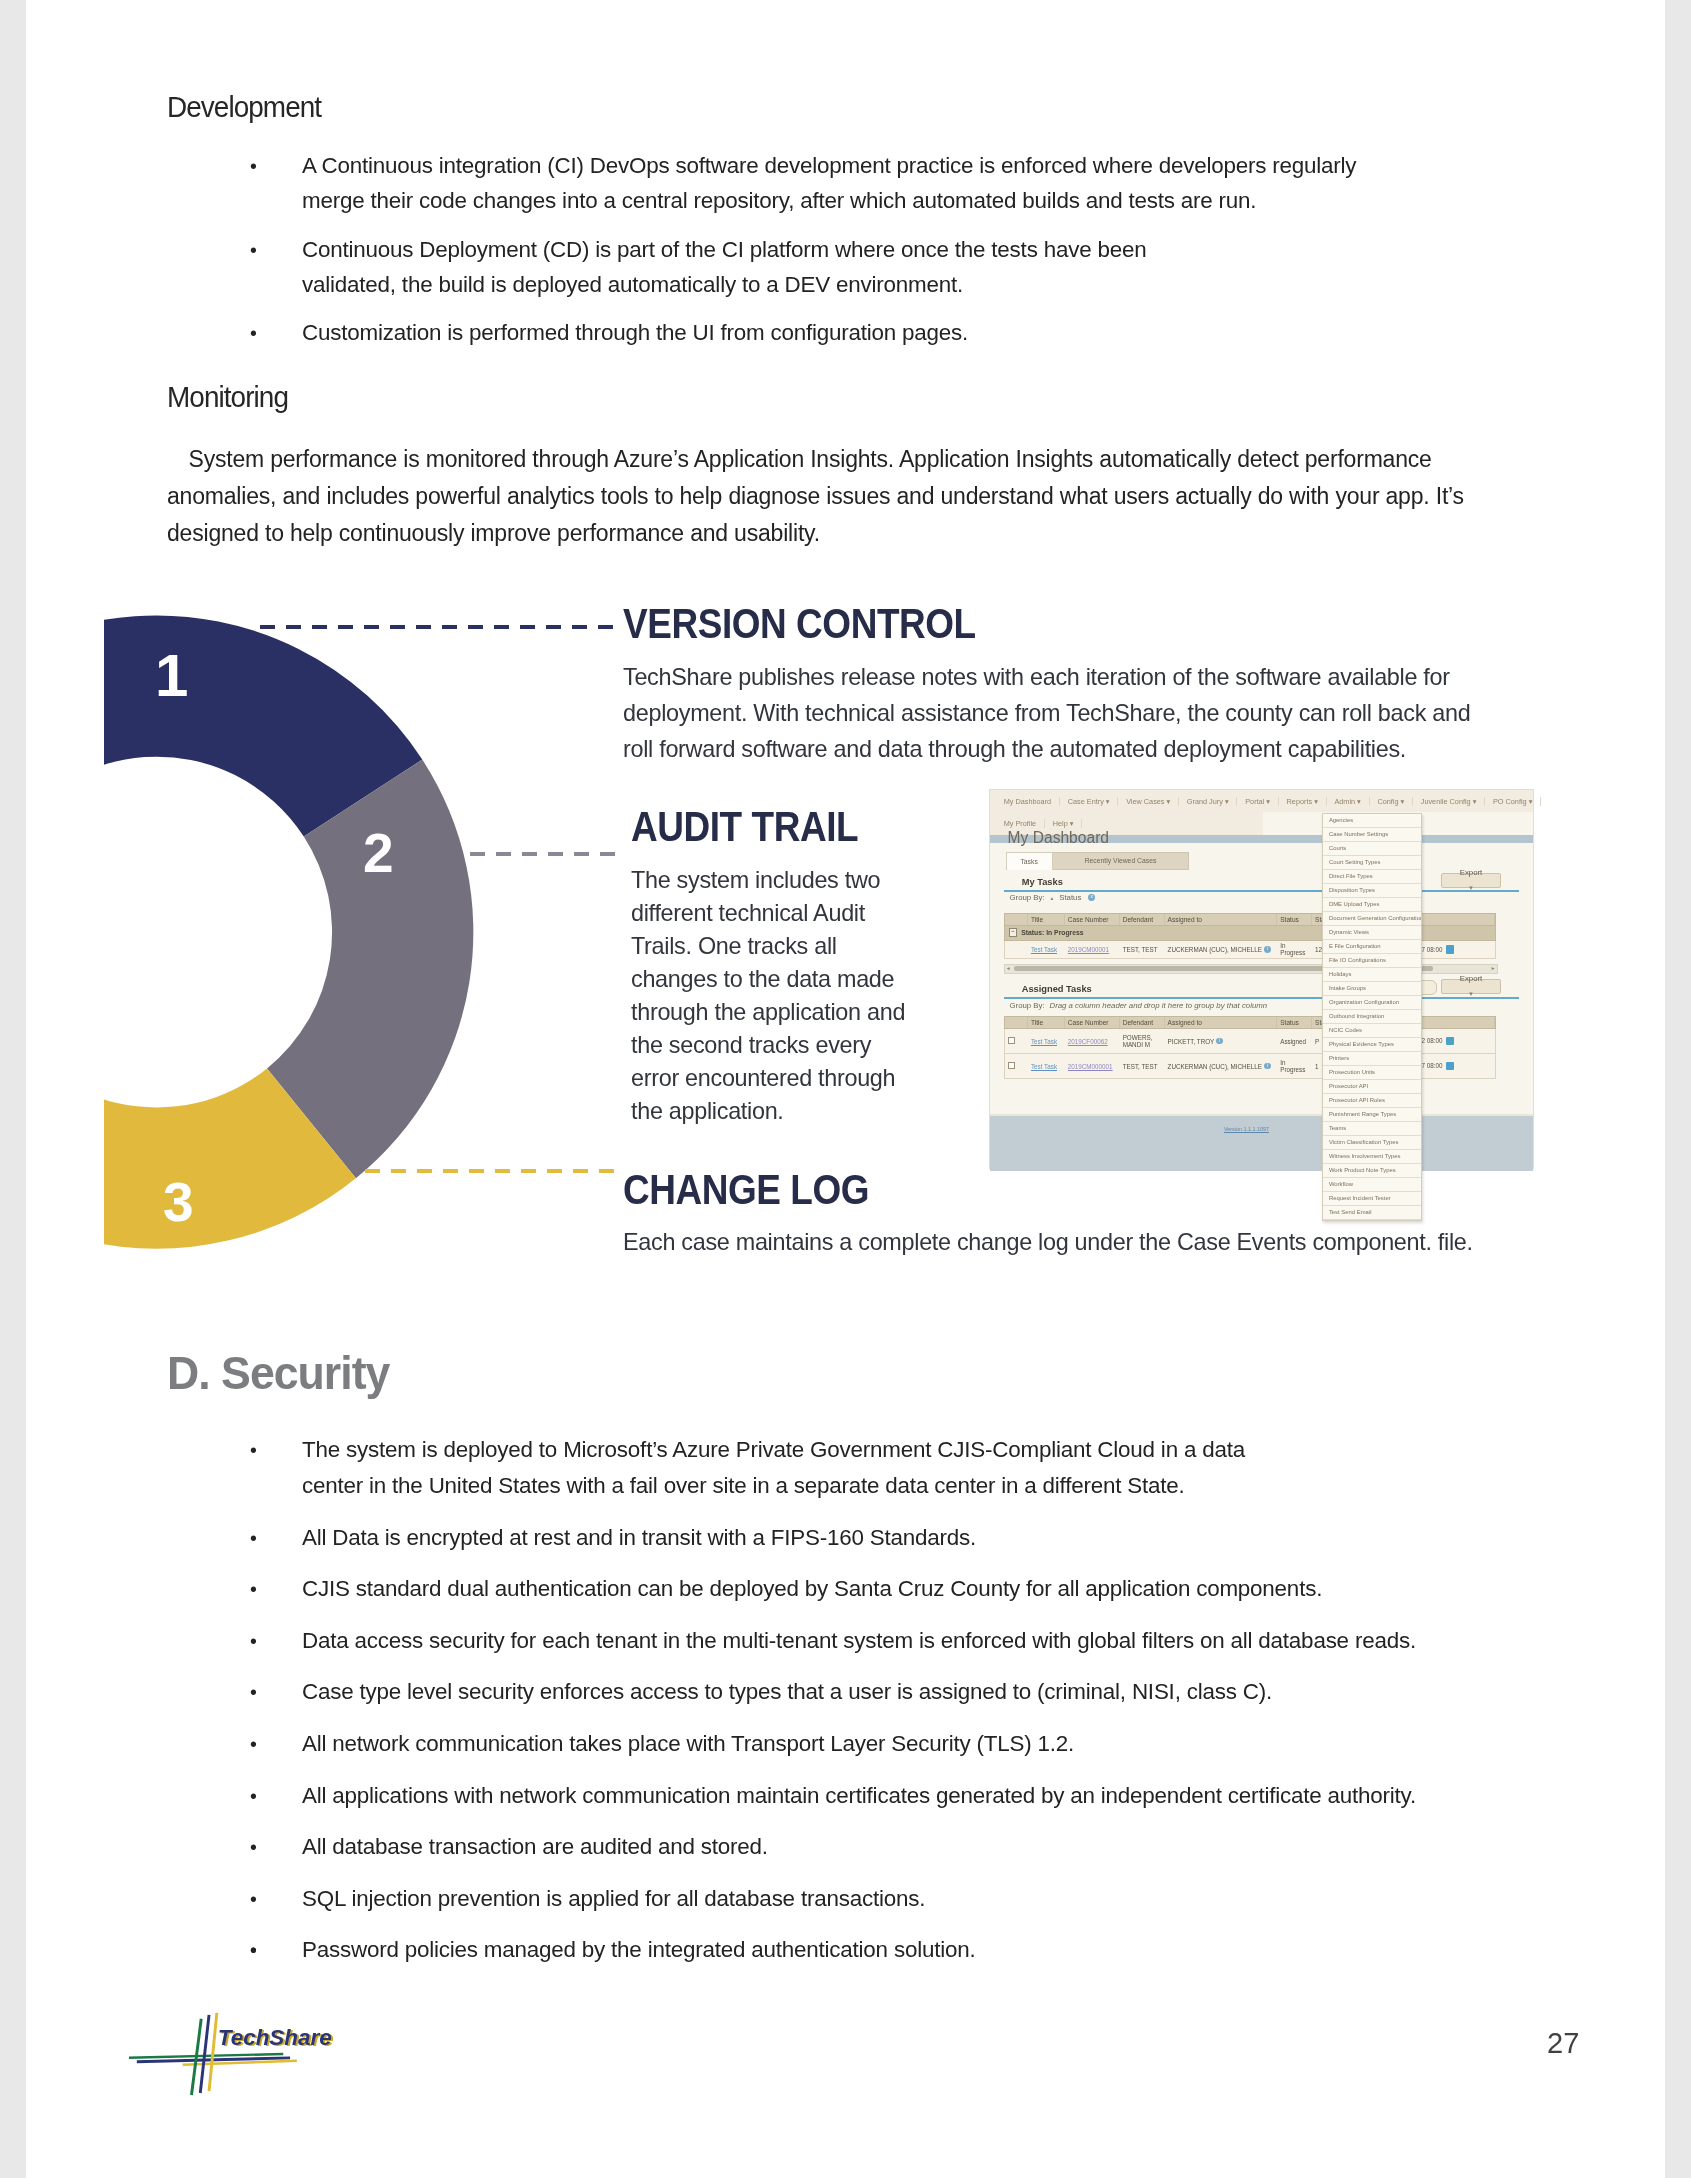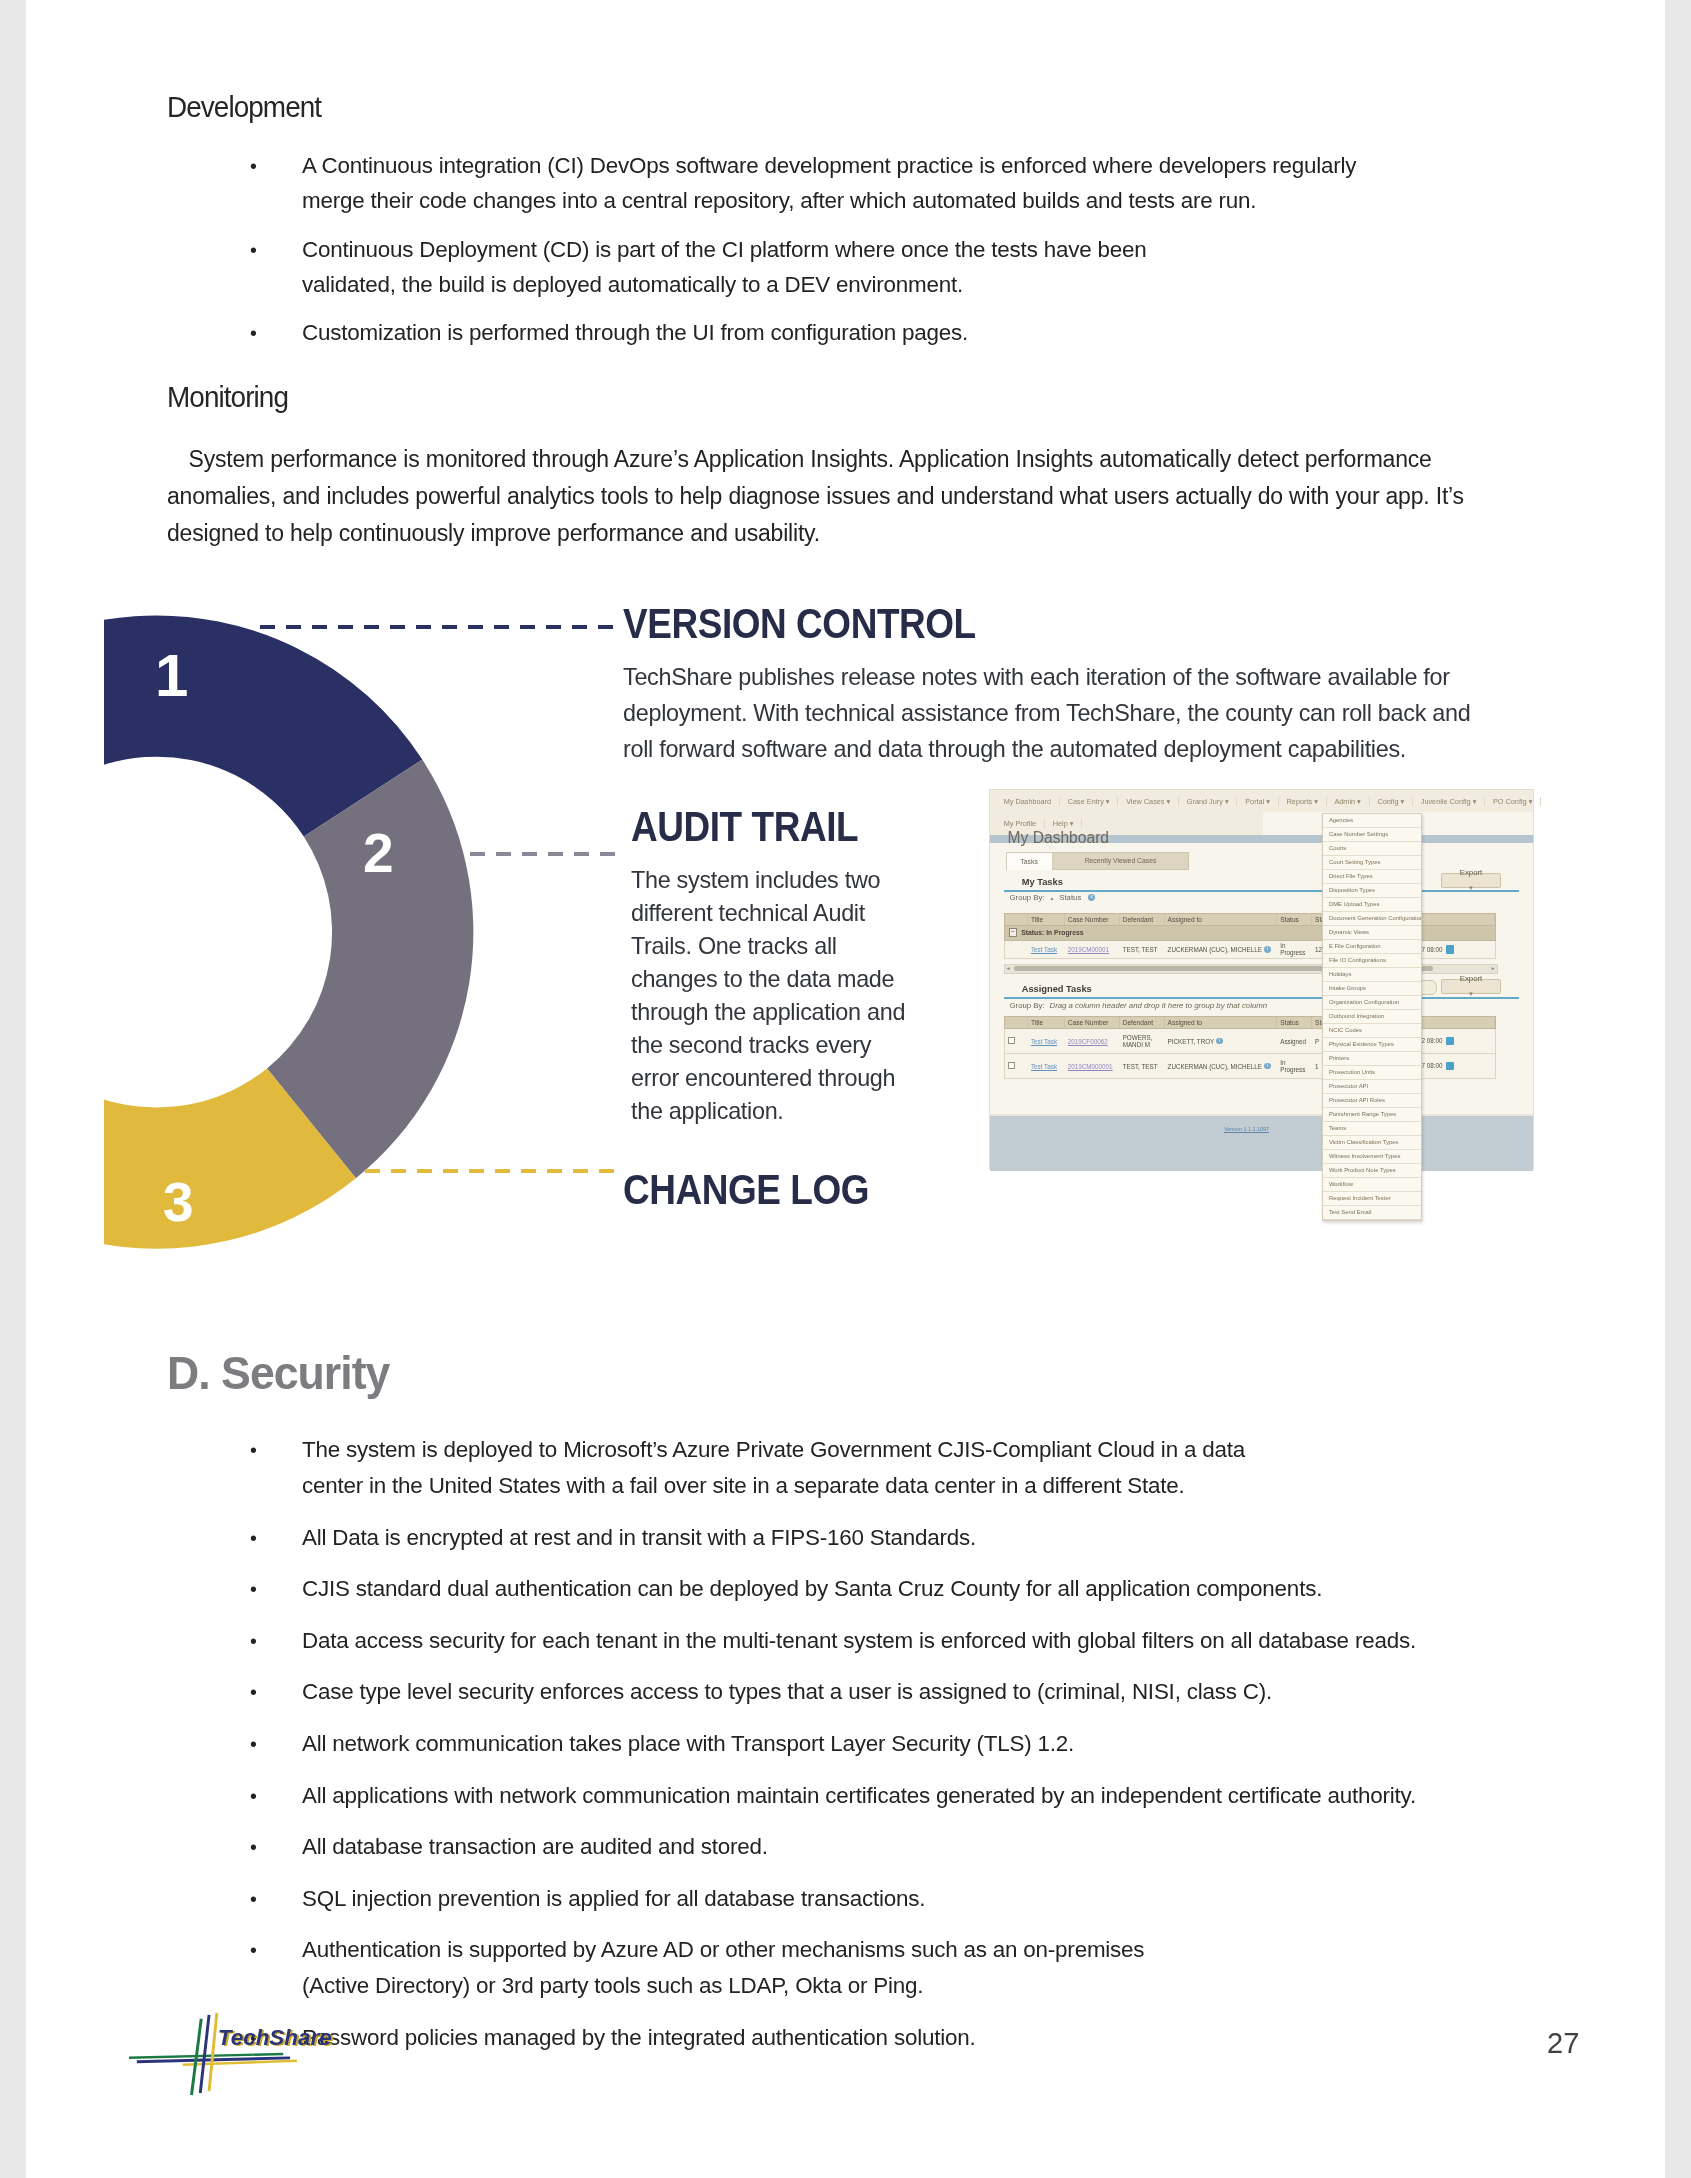--- a/index.html
+++ b/index.html
@@ -138,20 +138,21 @@
     <p class="gp narrowcol" style="left:527px;top:252px;width:312px;">The system includes two
 different technical Audit
 Trails. One tracks all
 changes to the data made
 through the application and
 the second tracks every
 error encountered through
 the application.</p>
 
     <h3 class="gh" style="left:519px;top:554px;">CHANGE LOG</h3>
+    <p class="gp" style="left:519px;top:612px;width:956px;">Each case maintains a complete change log under the Case Events component. file.</p>
   </div>
 
   <div class="shot">
     <div class="navrow r1">
         <span class="navitem">My Dashboard</span>
         <span class="navitem">Case Entry ▾</span>
         <span class="navitem">View Cases ▾</span>
         <span class="navitem">Grand Jury ▾</span>
         <span class="navitem">Portal ▾</span>
         <span class="navitem">Reports ▾</span>
@@ -320,22 +321,21 @@
       <li style="margin-bottom:15.6px;line-height:36px;"><span class="b"></span><span class="t">The system is deployed to Microsoft’s Azure Private Government CJIS-Compliant Cloud in a data
 center in the United States with a fail over site in a separate data center in a different State.</span></li>
       <li style="margin-bottom:15.6px;line-height:36px;"><span class="b"></span><span class="t">All Data is encrypted at rest and in transit with a FIPS-160 Standards.</span></li>
       <li style="margin-bottom:15.6px;line-height:36px;"><span class="b"></span><span class="t">CJIS standard dual authentication can be deployed by Santa Cruz County for all application components.</span></li>
       <li style="margin-bottom:15.6px;line-height:36px;"><span class="b"></span><span class="t">Data access security for each tenant in the multi-tenant system is enforced with global filters on all database reads.</span></li>
       <li style="margin-bottom:15.6px;line-height:36px;"><span class="b"></span><span class="t">Case type level security enforces access to types that a user is assigned to (criminal, NISI, class C).</span></li>
       <li style="margin-bottom:15.6px;line-height:36px;"><span class="b"></span><span class="t">All network communication takes place with Transport Layer Security (TLS) 1.2.</span></li>
       <li style="margin-bottom:15.6px;line-height:36px;"><span class="b"></span><span class="t">All applications with network communication maintain certificates generated by an independent certificate authority.</span></li>
       <li style="margin-bottom:15.6px;line-height:36px;"><span class="b"></span><span class="t">All database transaction are audited and stored.</span></li>
       <li style="margin-bottom:15.6px;line-height:36px;"><span class="b"></span><span class="t">SQL injection prevention is applied for all database transactions.</span></li>
-      <li style="margin-bottom:15.6px;line-height:36px;"><span class="b"></span><span class="t">Authentication is supported by Azure AD or other mechanisms such as an on-premises
-(Active Directory) or 3rd party tools such as LDAP, Okta or Ping.</span></li>
+      <li style="margin-bottom:15.6px;line-height:36px;"><span class="b"></span></li>
       <li style="margin-bottom:1px;line-height:36px;"><span class="b"></span><span class="t">Password policies managed by the integrated authentication solution.</span></li>
     </ul>
 
   <div class="logo">
     <svg width="205" height="93" viewBox="0 0 210 95">
       <line x1="0" y1="54" x2="158" y2="50" stroke="#1a7a44" stroke-width="2.5"></line>
       <line x1="8" y1="58" x2="165" y2="54" stroke="#2b3478" stroke-width="3"></line>
       <line x1="55" y1="61" x2="172" y2="57" stroke="#e0bc35" stroke-width="2.5"></line>
       <line x1="74" y1="14" x2="64" y2="92" stroke="#1a7a44" stroke-width="3"></line>
       <line x1="82" y1="10" x2="73" y2="90" stroke="#2b3478" stroke-width="3"></line>

